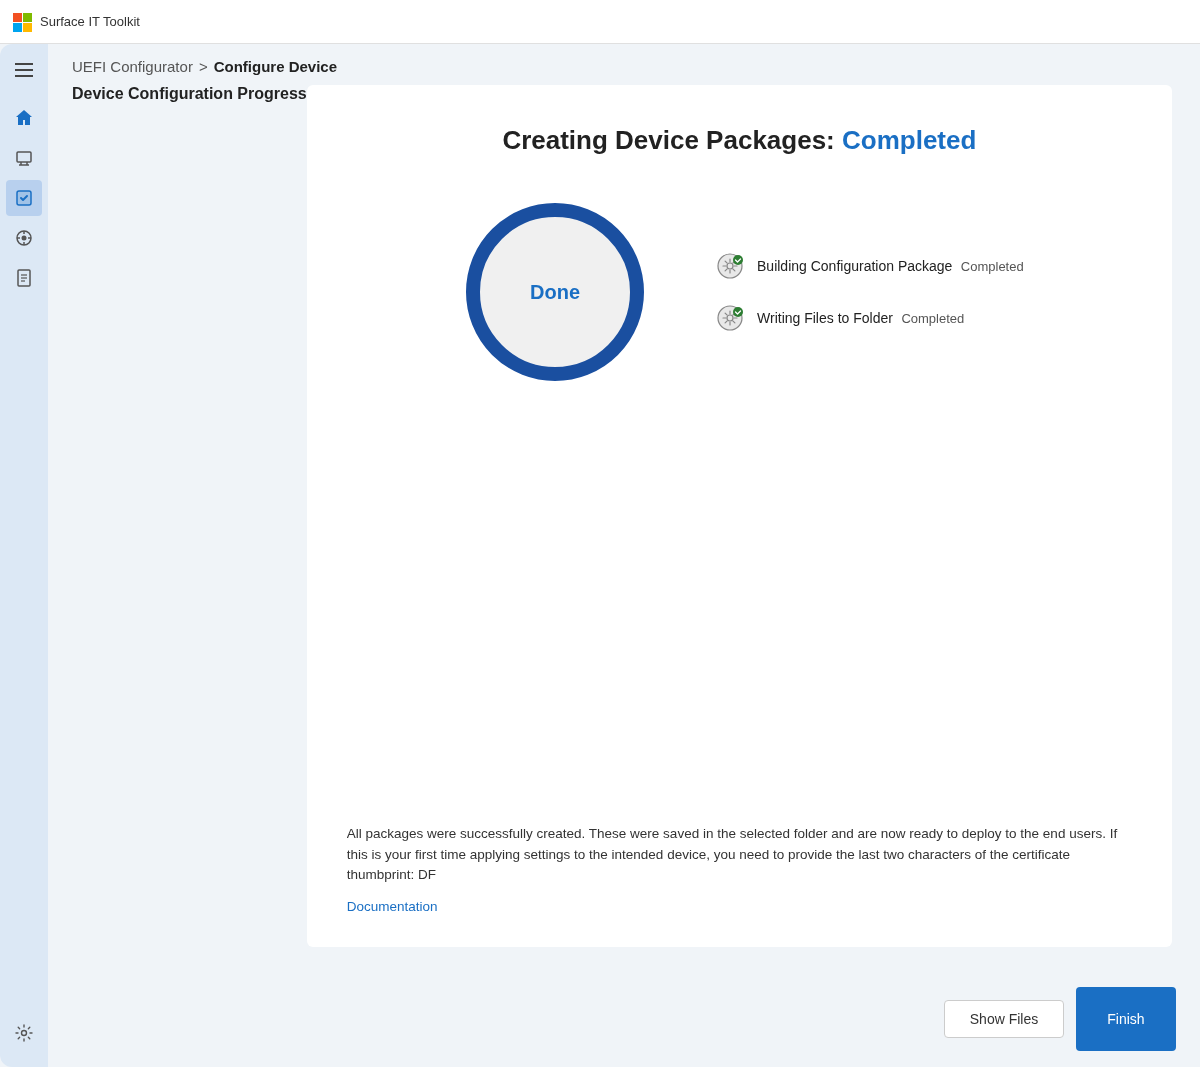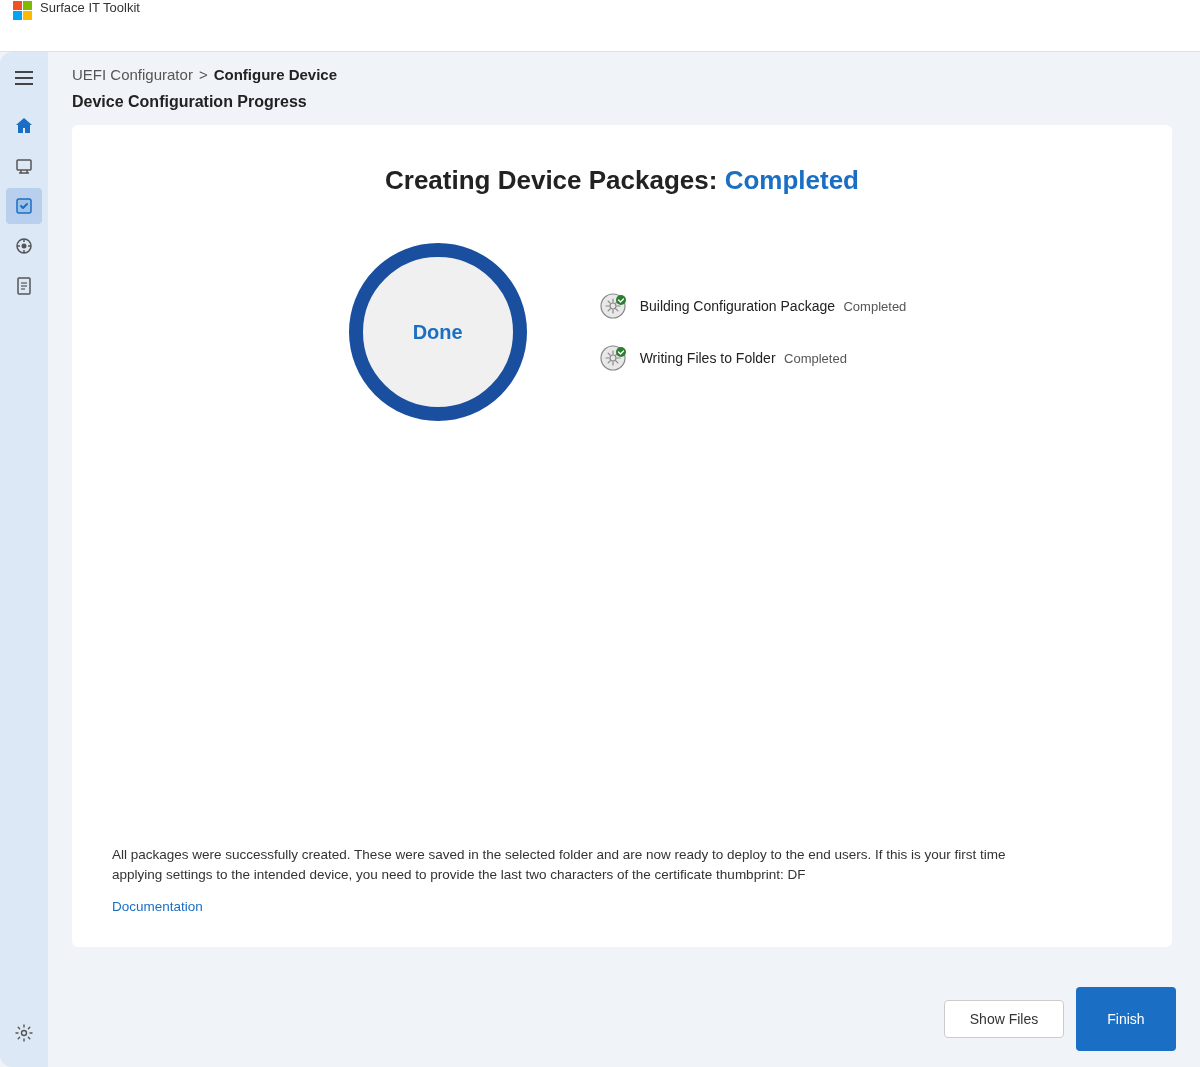--- a/index.html
+++ b/index.html
@@ -9,22 +9,23 @@
       width: 1200px;
       height: 1067px;
       overflow: hidden;
       display: flex;
       flex-direction: column;
     }
 
     
     .titlebar {
       display: flex;
+      align-items: center;
       background: #fff;
-      height: 52px;
+      height: 44px;
       padding: 0 12px;
       border-bottom: 1px solid #e0e0e0;
       flex-shrink: 0;
     }
     .titlebar-logo {
       width: 20px;
       height: 20px;
       margin-right: 8px;
     }
     .titlebar-title {
@@ -130,21 +131,20 @@
     .breadcrumb-current {
       font-size: 15px;
       color: #222;
       font-weight: 700;
     }
 
     
     .main-panel {
       flex: 1;
       display: flex;
-      flex-direction: column;
       padding: 0 28px 24px 24px;
       overflow: hidden;
     }
 
     .page-title {
       font-size: 16px;
       font-weight: 700;
       color: #222;
       margin-bottom: 14px;
     }

